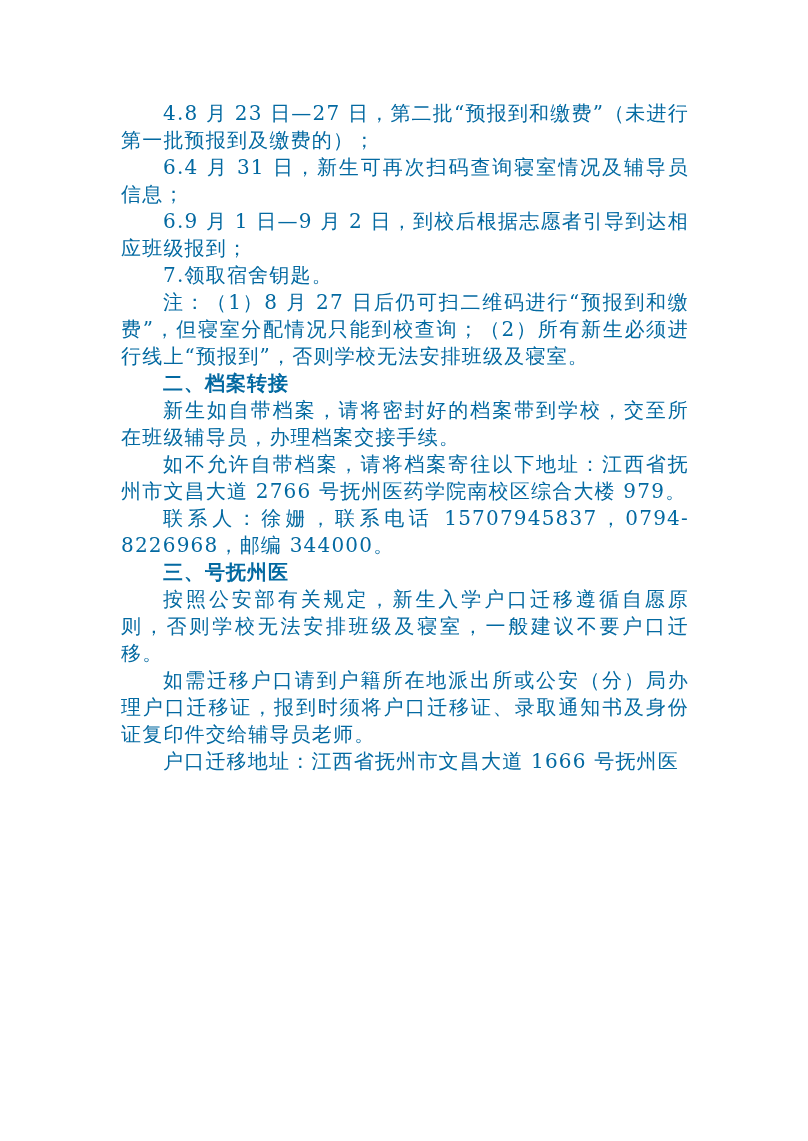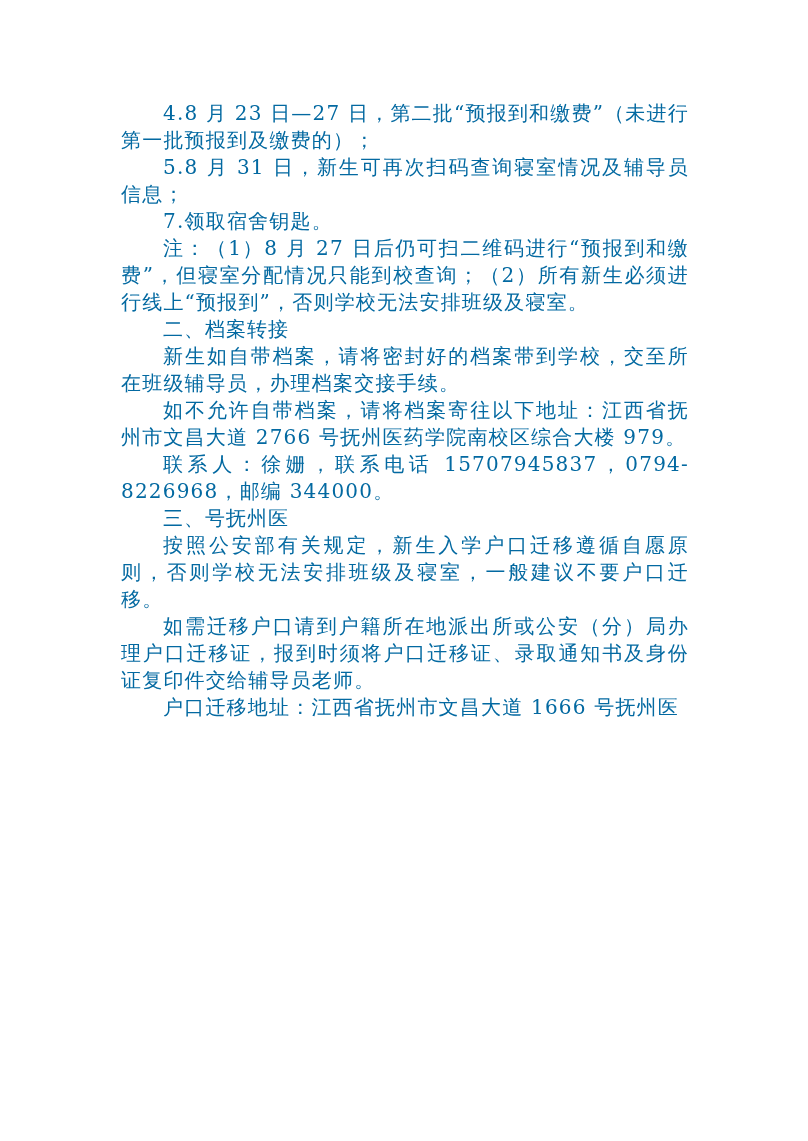--- a/index.html
+++ b/index.html
@@ -15,31 +15,32 @@
     line-height: 27px;
     letter-spacing: 1.2px;
     text-align: justify;
     text-align-last: left;
   }
   .para { margin: 0; text-indent: 42px; }
   .heading {
     margin: 0;
     text-indent: 42px;
     font-family: "DejaVu Sans", "Liberation Sans", sans-serif;
-    font-weight: normal;
+    font-weight: bold;
     font-size: 20px;
     letter-spacing: 1px;
   }
 </style>
 </head>
 <body>
 
 <div class="page">
   <p class="para">4.8 月 23 日—27 日，第二批“预报到和缴费”（未进行第一批预报到及缴费的）；</p>
-  <p class="para">5.8 月 31 日，新生可再次扫码查询寝室情况及辅导员信息；</p>
+  <p class="para">6.4 月 31 日，新生可再次扫码查询寝室情况及辅导员信息；</p>
+  <p class="para">6.9 月 1 日—9 月 2 日，到校后根据志愿者引导到达相应班级报到；</p>
   <p class="para">7.领取宿舍钥匙。</p>
   <p class="para">注：（1）8 月 27 日后仍可扫二维码进行“预报到和缴费”，但寝室分配情况只能到校查询；（2）所有新生必须进行线上“预报到”，否则学校无法安排班级及寝室。</p>
   <p class="heading">二、档案转接</p>
   <p class="para">新生如自带档案，请将密封好的档案带到学校，交至所在班级辅导员，办理档案交接手续。</p>
   <p class="para">如不允许自带档案，请将档案寄往以下地址：江西省抚州市文昌大道 2766 号抚州医药学院南校区综合大楼 979。</p>
   <p class="para">联系人：徐姗，联系电话 15707945837，0794-8226968，邮编 344000。</p>
   <p class="heading">三、号抚州医</p>
   <p class="para">按照公安部有关规定，新生入学户口迁移遵循自愿原则，否则学校无法安排班级及寝室，一般建议不要户口迁移。</p>
   <p class="para">如需迁移户口请到户籍所在地派出所或公安（分）局办理户口迁移证，报到时须将户口迁移证、录取通知书及身份证复印件交给辅导员老师。</p>
   <p class="para">户口迁移地址：江西省抚州市文昌大道 1666 号抚州医</p>

